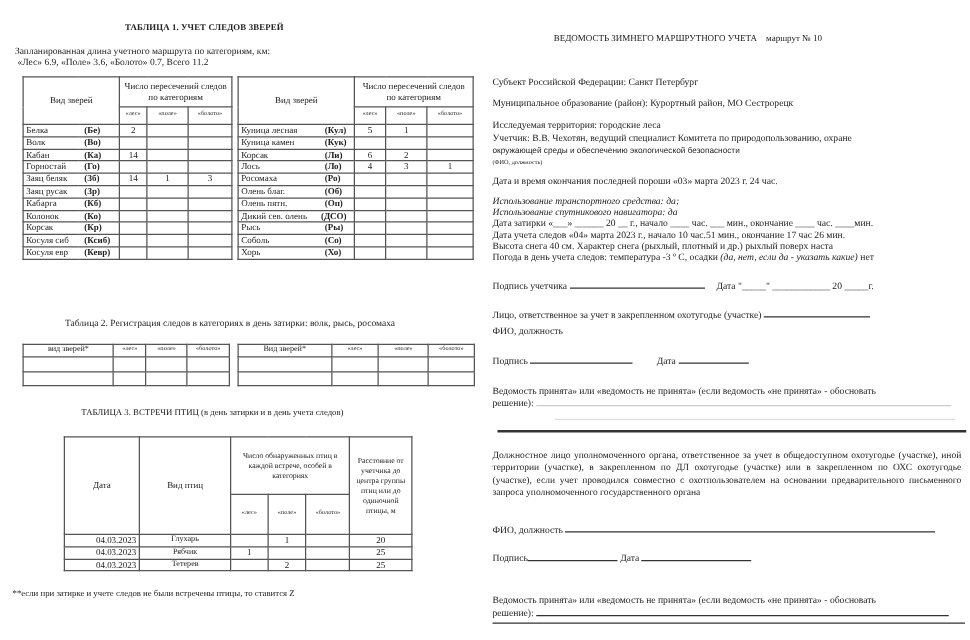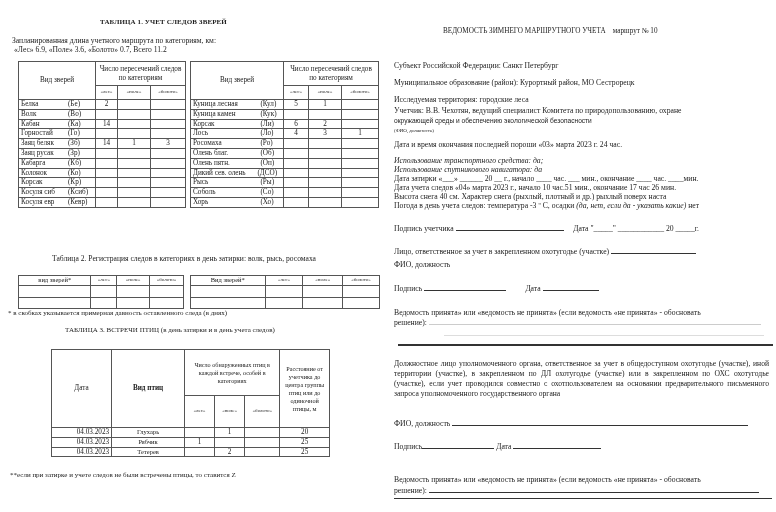--- a/index.html
+++ b/index.html
@@ -9,21 +9,21 @@
   .left { left: 0; width: 388px; }
   .right { left: 388px; width: 388px; }
   .abs { position: absolute; }
   .title { font-weight: bold; font-size: 7px; letter-spacing: 0.1px; }
   .small { font-size: 7.6px; line-height: 9px; }
   table { border-collapse: collapse; position: absolute; }
   td, th { border: 0.8px solid #555; font-weight: normal; font-size: 7.2px; padding: 0 2px; line-height: 8.8px; vertical-align: middle; }
   th { text-align: center; }
   .cat { font-size: 5px; text-align: center; padding: 0; }
   .num { text-align: center; }
-  .abbr { padding-left: 4px; }
+  .abbr { padding-left: 4px; font-weight: bold; }
   .rtext { font-size: 7.7px; line-height: 9.5px; position: absolute; left: 6px; white-space: nowrap; }
   .b { font-weight: normal; }
   .i { font-style: italic; }
   .line { display: inline-block; border-bottom: 0.8px solid #333; vertical-align: baseline; height: 7px; }
   .hr { position: absolute; background: #333; }
 </style>
 </head>
 <body>
 
 <div class="page left">
@@ -251,28 +251,27 @@
           <td></td>
         </tr>
     <tr style="height:11px;">
           <td></td>
           <td></td>
           <td></td>
           <td></td>
         </tr>
   </tbody>
     </table>
-  <div class="abs small" style="left:8px;top:309px;font-size:7px;">* в скобках указывается примерная давность оставленного следа (в днях)</div>
 
   <div class="abs small" style="left:65px;top:326px;font-size:7px;"><span class="b">ТАБЛИЦА 3.  ВСТРЕЧИ ПТИЦ</span><span> (в день затирки и в день учета следов)</span></div>
   <table style="left:51px;top:349px;width:279px;">
     <tbody>
         <tr style="height:46px;">
       <th rowspan="2" style="width:62px;">Дата</th>
-      <th rowspan="2" style="width:77px;font-weight:bold;">Вид птиц</th>
+      <th rowspan="2" style="width:77px;">Вид птиц</th>
       <th colspan="3" style="font-size:6.2px;line-height:8px;">Число обнаруженных птиц в каждой встрече, особей в категориях</th>
       <th rowspan="2" style="width:51px;font-size:6.2px;line-height:8px;">Расстояние от учетчика до центра группы птиц или до одиночной птицы, м</th>
     </tr>
     <tr style="height:32px;">
       <td class="cat" style="width:31px;">«лес»</td>
       <td class="cat" style="width:32px;">«поле»</td>
       <td class="cat" style="width:36px;">«болото»</td>
     </tr>
     <tr>
           <td style="text-align:right;">04.03.2023</td>

